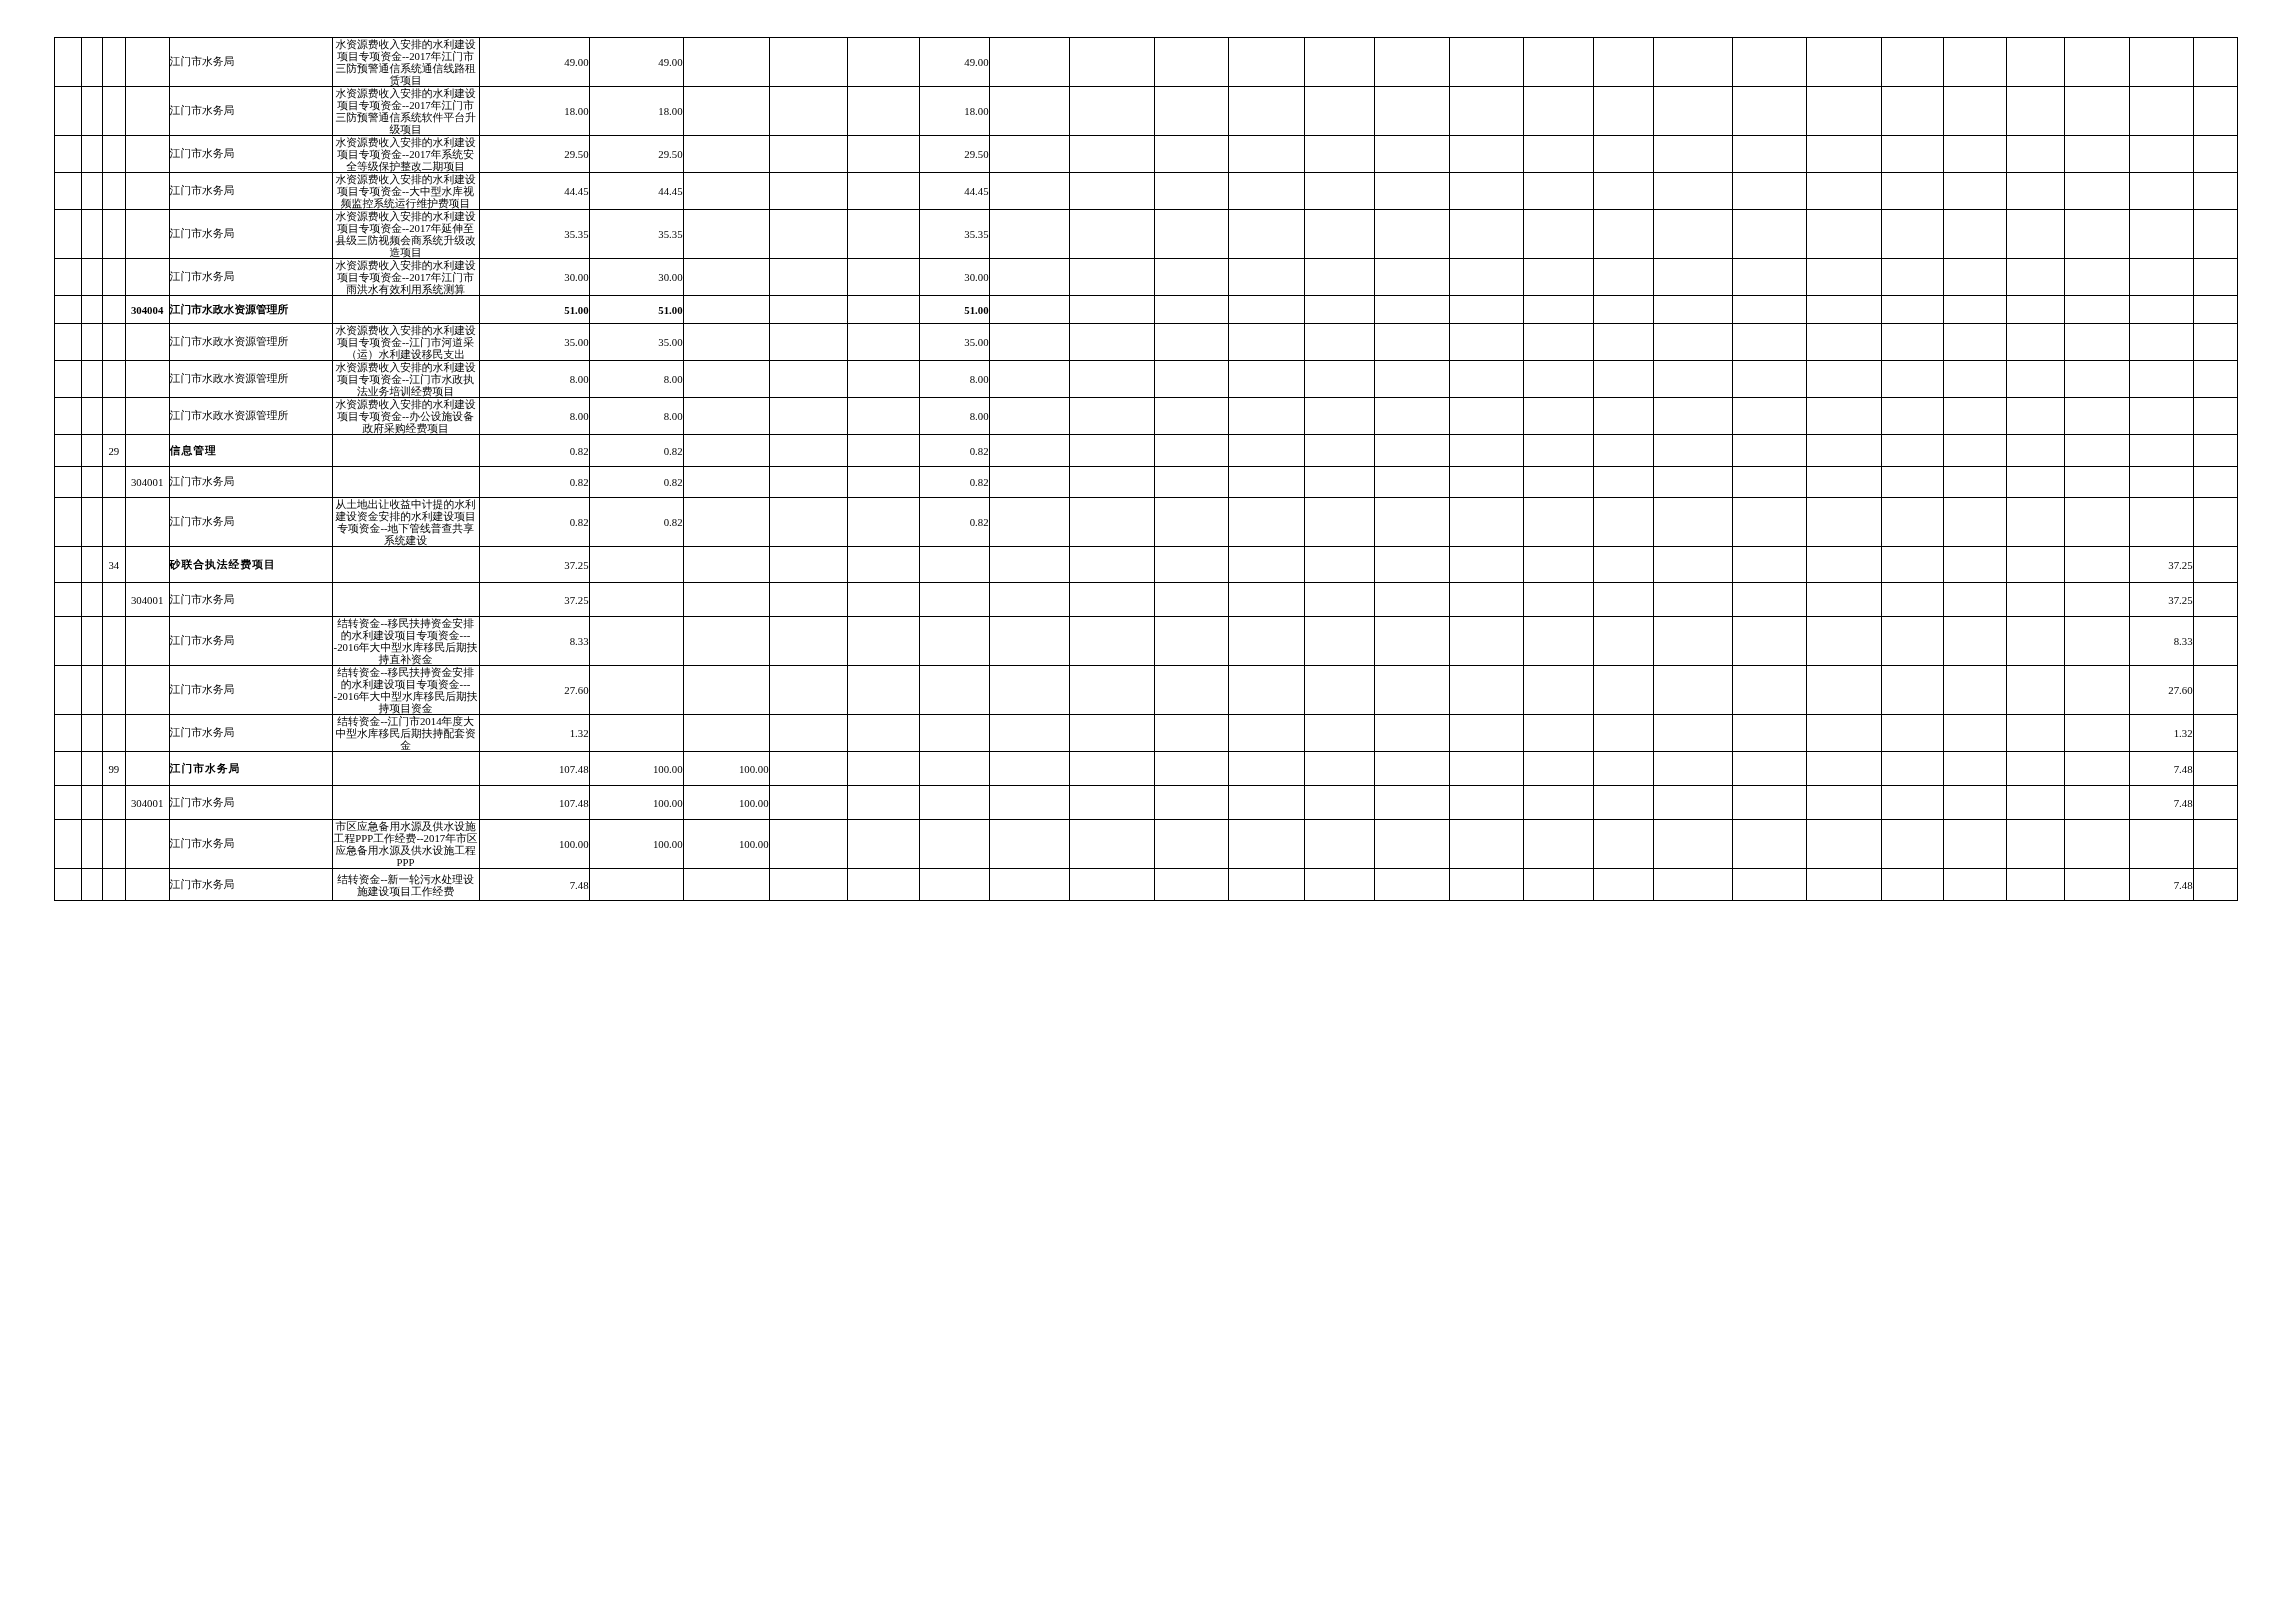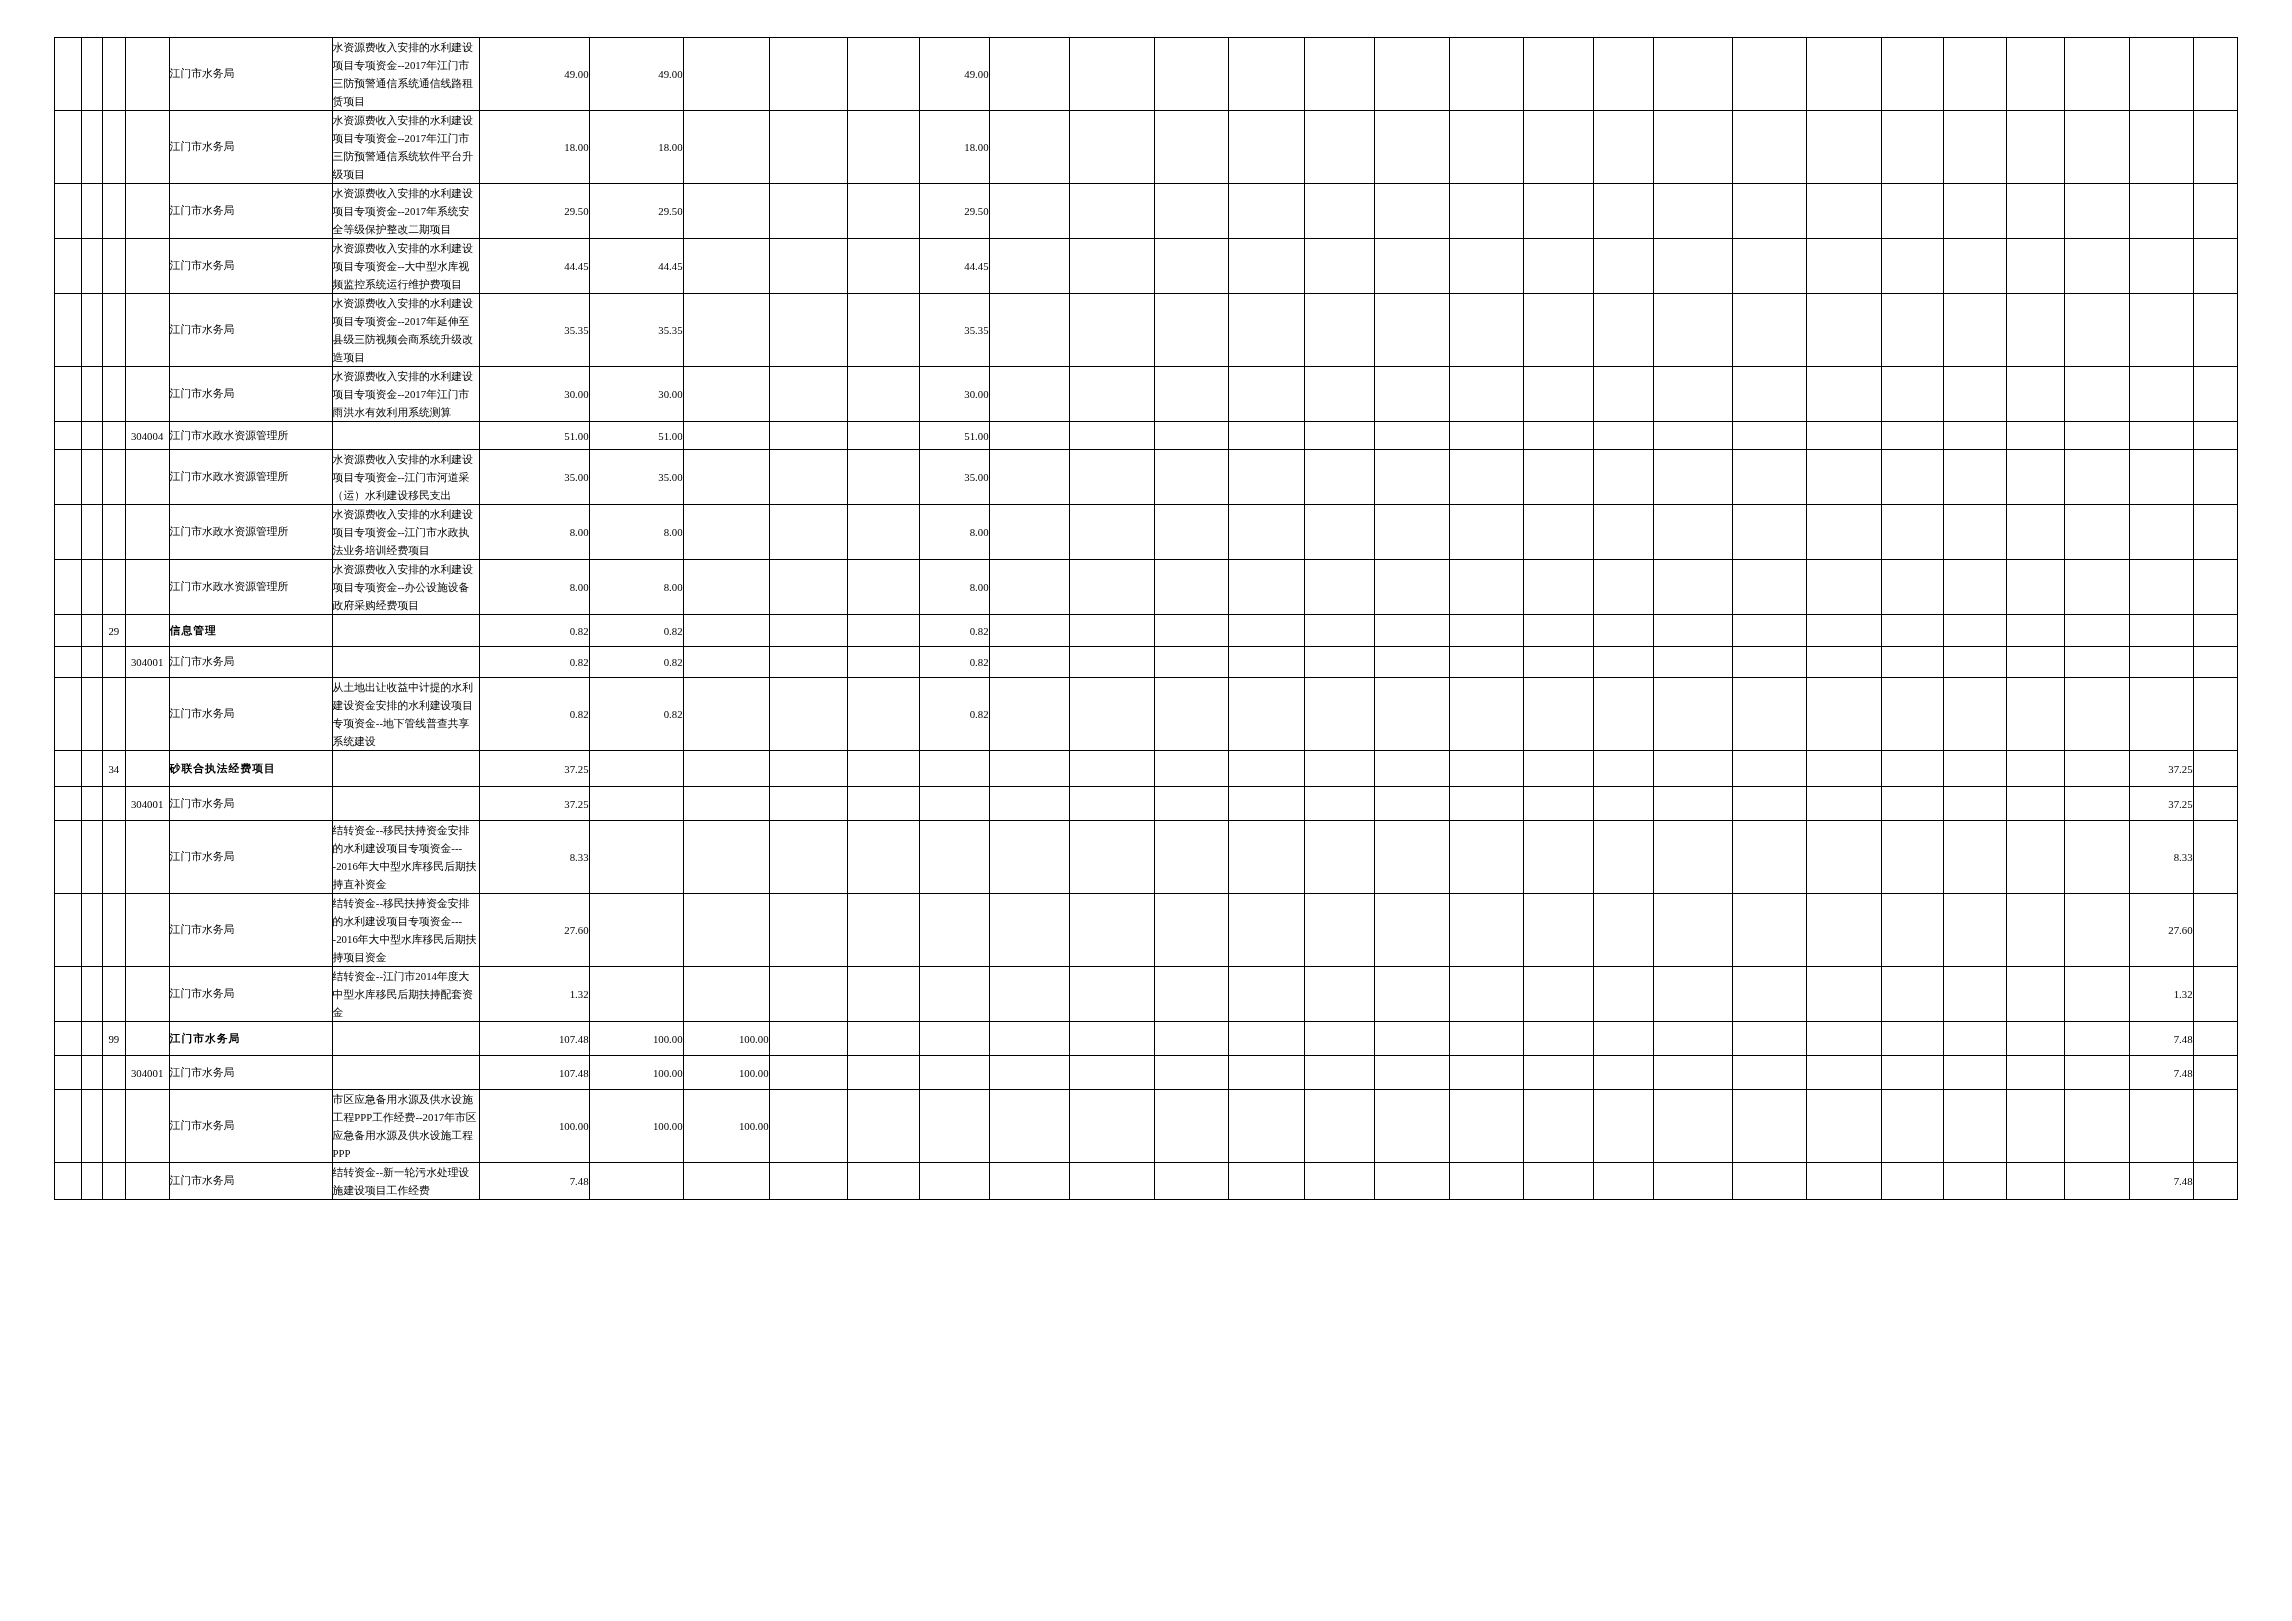--- a/index.html
+++ b/index.html
@@ -19,21 +19,21 @@
     border:1px solid #000;
     padding:0;
     overflow:hidden;
     font-size:10.8px;
     vertical-align:middle;
     white-space:normal;
   }
   td.name{text-align:left;font-size:11.8px;}
   td.cat{text-align:left;padding-left:9.8px;font-size:11.8px;font-weight:bold;letter-spacing:1px;margin-left:12px;}
   td.code{text-align:center;font-size:10.8px;font-family:"Liberation Serif","DejaVu Serif",serif;}
-  td.desc{text-align:left;padding:1px 2px;font-size:10.8px;line-height:18px;}
+  td.desc{text-align:center;padding:1px 2px;font-size:10.8px;line-height:12px;}
   td.num{text-align:right;padding-right:5.9px;font-size:10.8px;}
 </style>
 </head>
 <body>
 
 <div class="page">
   <table class="budget">
     <colgroup>
         <col style="width: 26.5px;">
         <col style="width: 21.6px;">
@@ -252,21 +252,21 @@
           <td></td>
           <td></td>
           <td></td>
           <td></td>
           <td></td>
           <td></td>
           <td></td>
           <td class="num"></td>
           <td></td>
         </tr>
-        <tr style="height: 28px;">
+        <tr style="height: 28px; font-weight: bold;">
           <td></td>
           <td></td>
           <td class="code"></td>
           <td class="code">304004</td>
           <td class="name">江门市水政水资源管理所</td>
           <td class="desc"></td>
           <td class="num">51.00</td>
           <td class="num">51.00</td>
           <td class="num"></td>
           <td></td>

